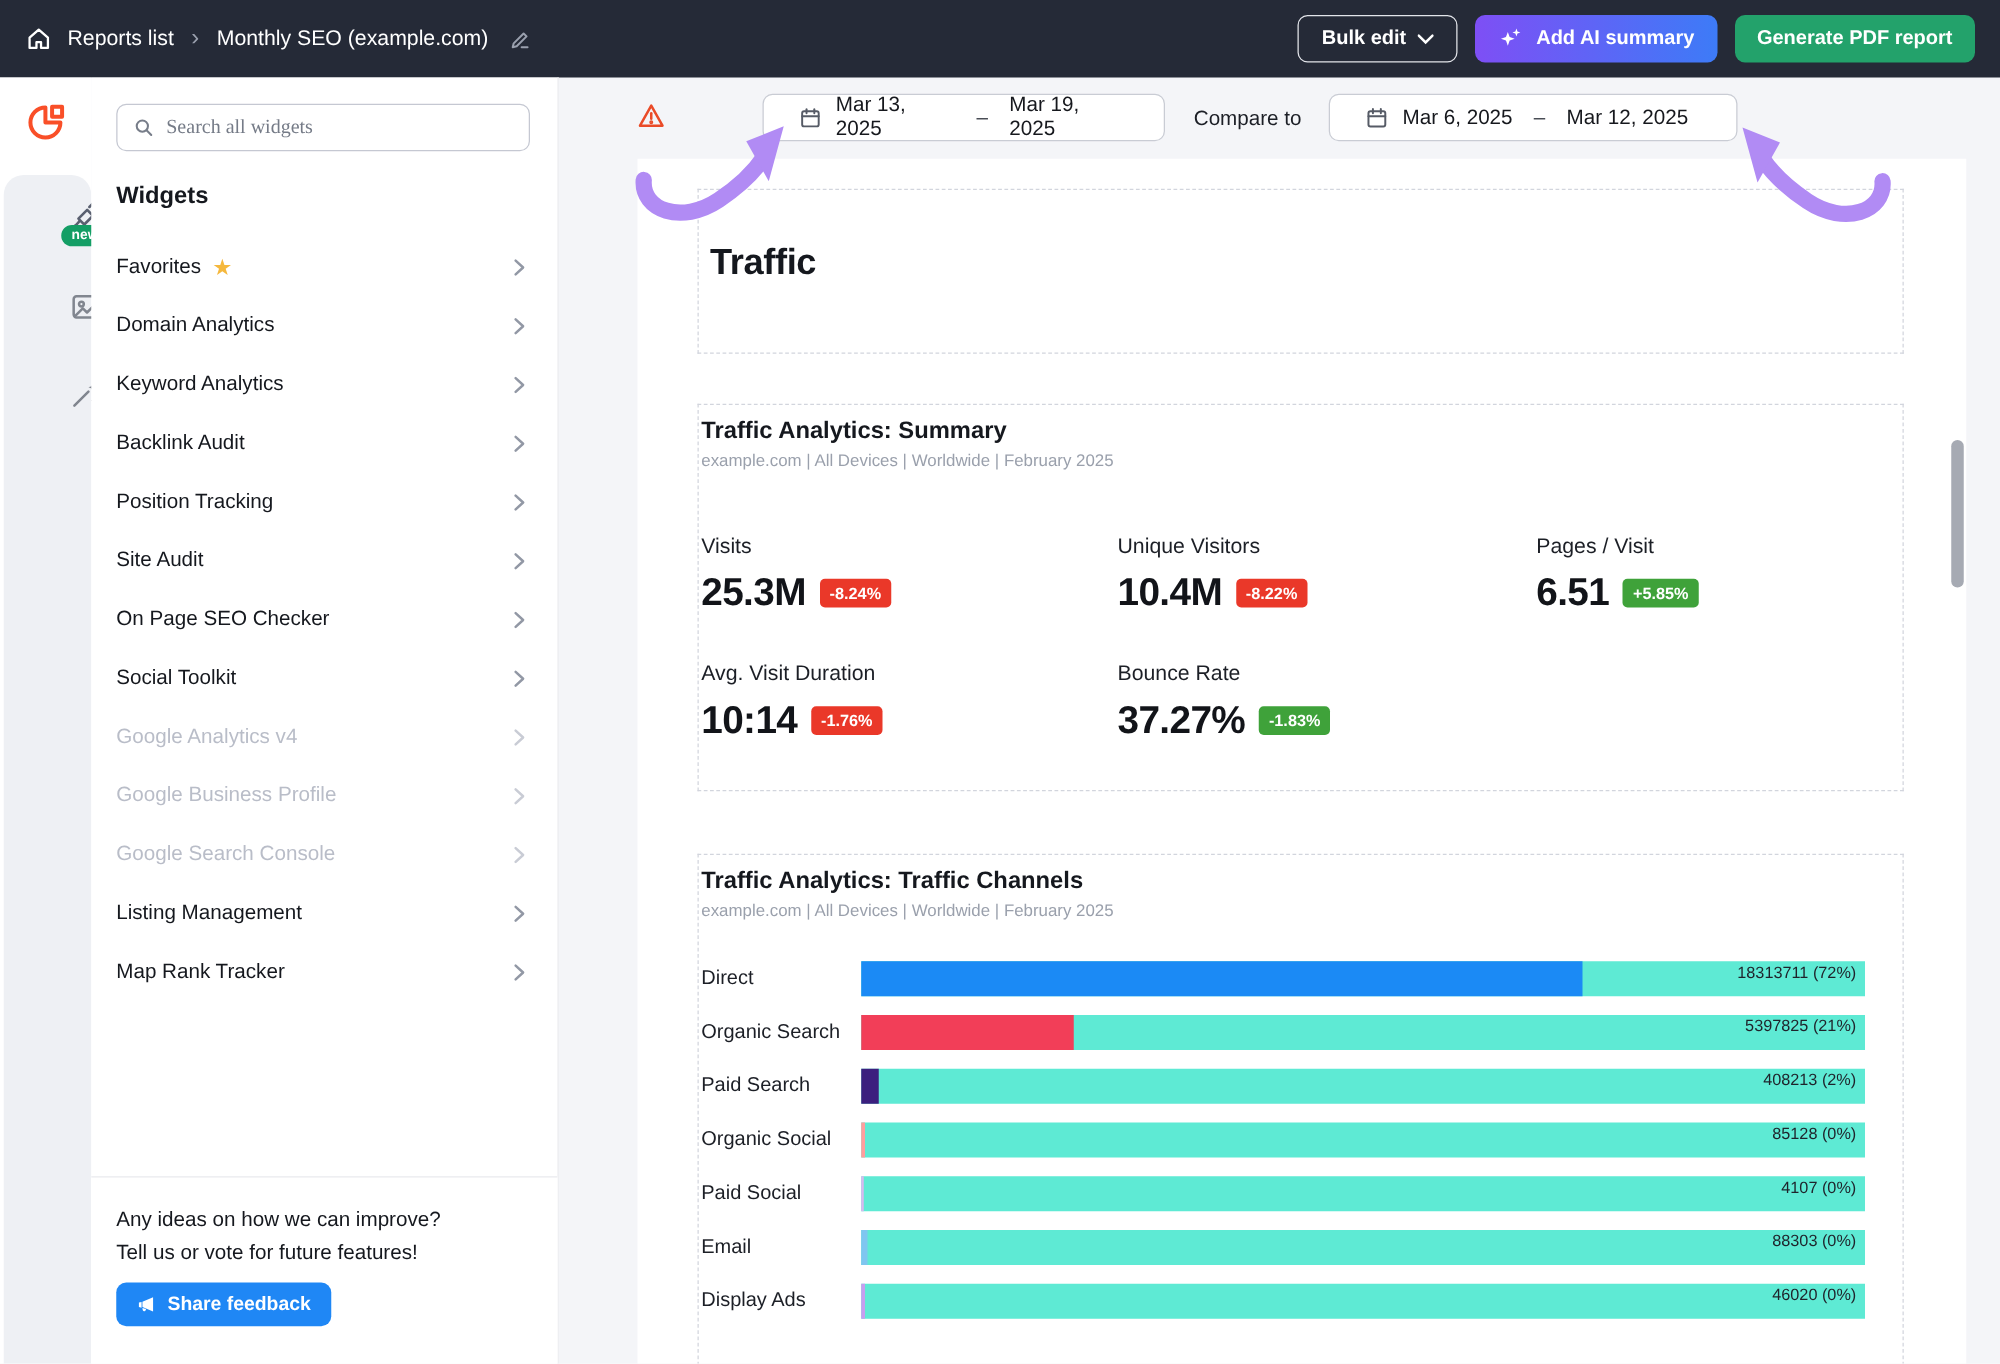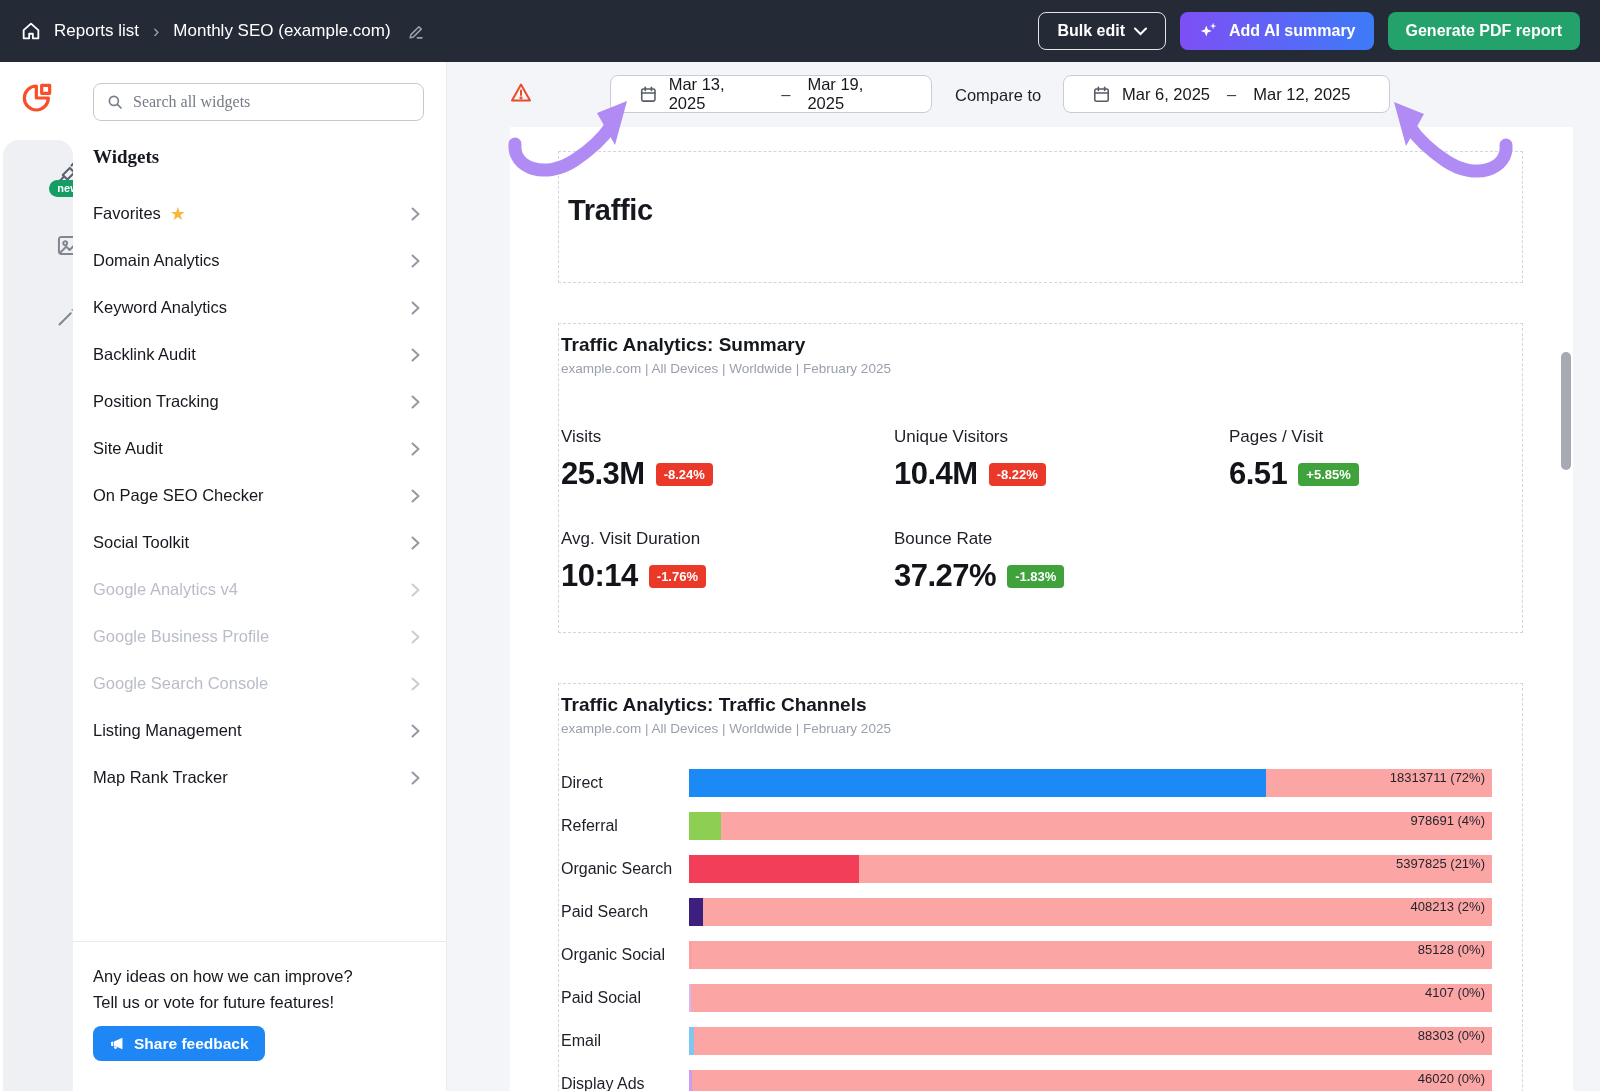--- a/index.html
+++ b/index.html
@@ -40,21 +40,21 @@
 
   
   .sidebar { position:absolute; top:62px; left:73px; width:374px; bottom:0;
              background:#fff; border-right:1px solid #e9eaee; }
   .search-box { position:absolute; top:21px; left:20px; width:331px; height:38px;
                 border:1px solid #c5c8d2; border-radius:8px; display:flex; align-items:center;
                 padding:0 12px; gap:9px; background:#fff; }
   .search-box input { border:none; outline:none; flex:1; font-size:16px;
                       font-family:Liberation Serif, serif; color:#0c4a6e; }
   .search-box input::placeholder { color:#757b87; }
-  .widgets-heading { position:absolute; top:84px; left:20px; font-size:19px; font-weight:bold;font-family:Liberation Serif, serif; }
+  .widgets-heading { position:absolute; top:84px; left:20px; font-size:19px; font-weight:bold; }
   .widget-list { position:absolute; top:128px; left:0; right:0; }
   .widget-item { height:47px; display:flex; align-items:center; padding:0 26px 0 20px;
                  font-size:16.5px; cursor:pointer; gap:9px; }
   .widget-item .chev { margin-left:auto; }
   .widget-item.disabled { color:#b9bdc8; }
   .widget-item.disabled .chev polyline { stroke:#c9ccd5; }
   .star { color:#f5b83d; font-size:18px; }
   .sidebar-footer { position:absolute; left:0; right:0; bottom:0; height:150px;
                     border-top:1px solid #e9eaee; padding:21px 20px 0; background:#fff; }
   .sidebar-footer p { font-size:16.5px; line-height:26px; color:#15181e; }
@@ -91,21 +91,21 @@
   .metric-row { margin-top:9px; display:flex; align-items:center; gap:11px; }
   .metric-value { font-size:31px; font-weight:bold; letter-spacing:-0.5px; color:#121419; }
   .delta-badge { font-size:13px; font-weight:bold; color:#fff; padding:4px 8px;
                  border-radius:4px; line-height:15px; }
   .delta-badge.red { background:#ea3829; }
   .delta-badge.green { background:#3fa23a; }
 
   .channel-rows { margin-top:25px; }
   .channel-row { display:flex; align-items:center; height:43px; }
   .channel-label { width:128px; font-size:16px; color:#1c1f26; }
-  .channel-track { flex:1; height:28px; background:#fca5a5; position:relative; margin-right:30px; }
+  .channel-track { flex:1; height:28px; background:#5eead4; position:relative; margin-right:30px; }
   .channel-fill { position:absolute; left:0; top:0; bottom:0; min-width:2px; }
   .channel-value { position:absolute; right:7px; top:0; line-height:17px;
                    font-size:13px; color:#1f232b; }
 
   .scroll-thumb { position:absolute; left:1561px; top:352px; width:10px; height:118px;
                   background:#a6aab3; border-radius:6px; cursor:pointer; }
   .arrow-anno { position:absolute; pointer-events:none; }
   .arrow-left { left:503px; top:96px; }
   .arrow-right { left:1388px; top:97px; }
 </style>
@@ -393,27 +393,20 @@
       <div class="channel-rows">
 
       <div class="channel-row">
             <span class="channel-label">Direct</span>
             <span class="channel-track">
               <span class="channel-fill" style="width: 71.8%; background: rgb(27, 138, 245);"></span>
               <span class="channel-value">18313711 (72%)</span>
             </span>
           </div>
           <div class="channel-row">
-            <span class="channel-label">Referral</span>
-            <span class="channel-track">
-              <span class="channel-fill" style="width: 4%; background: rgb(140, 207, 82);"></span>
-              <span class="channel-value">978691 (4%)</span>
-            </span>
-          </div>
-          <div class="channel-row">
             <span class="channel-label">Organic Search</span>
             <span class="channel-track">
               <span class="channel-fill" style="width: 21.2%; background: rgb(242, 62, 88);"></span>
               <span class="channel-value">5397825 (21%)</span>
             </span>
           </div>
           <div class="channel-row">
             <span class="channel-label">Paid Search</span>
             <span class="channel-track">
               <span class="channel-fill" style="width: 1.7%; background: rgb(60, 31, 126);"></span>

